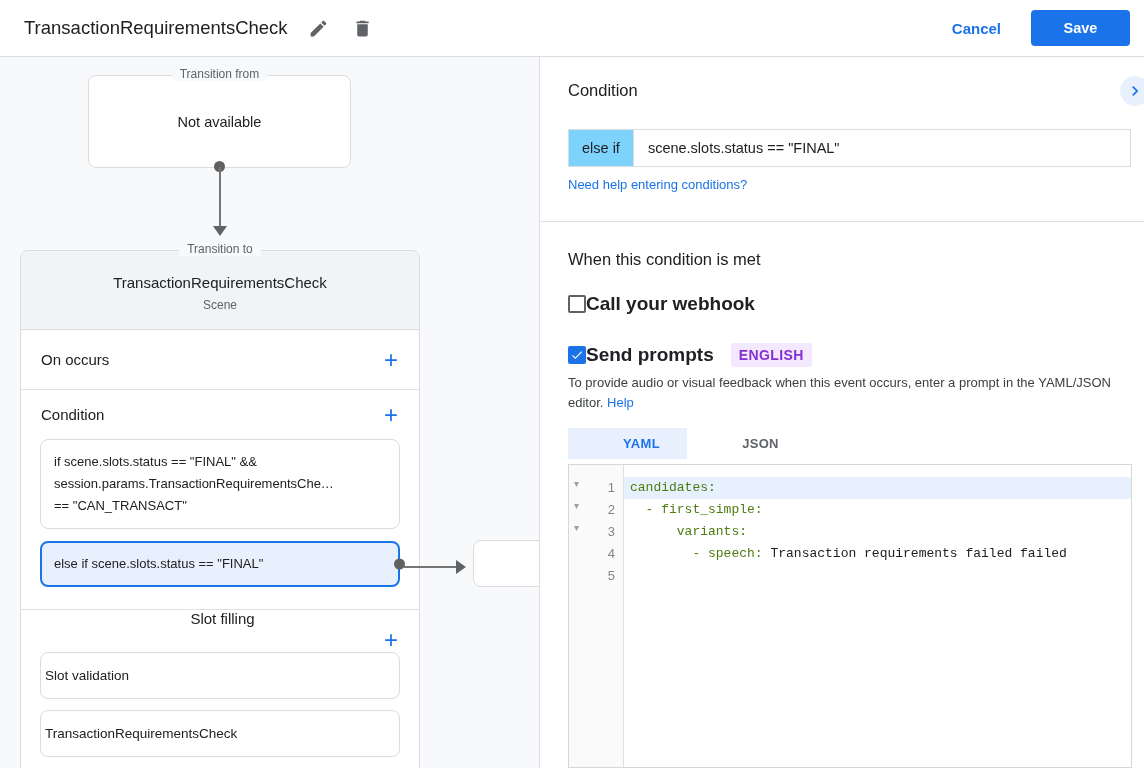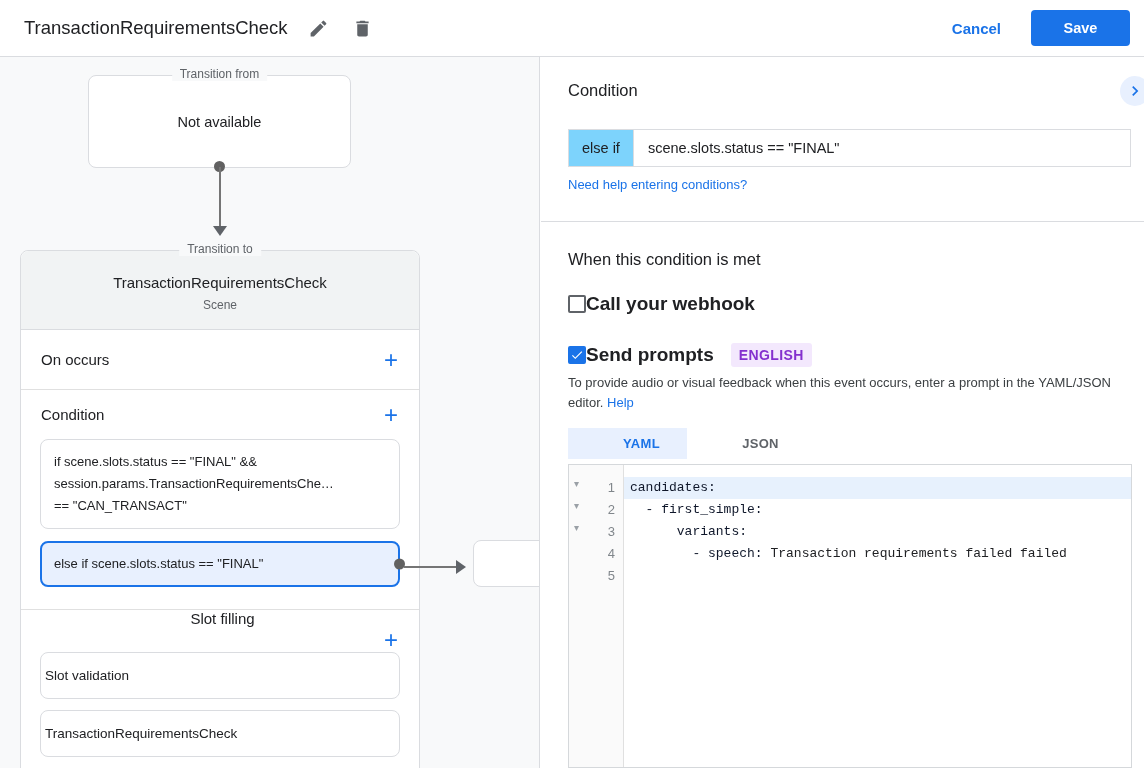--- a/index.html
+++ b/index.html
@@ -99,21 +99,21 @@
   .editor { position:absolute; left:27px; top:407px; width:564px; height:304px;
     border:1px solid #d5d8db; display:flex; background:#fff; }
   .gutter { width:55px; background:#fafafa; border-right:1px solid #e0e0e0; padding-top:12px; flex:none; }
   .gline { position:relative; height:22px; }
   .fold { position:absolute; left:5px; top:1px; font-size:10px; color:#9aa0a6; cursor:pointer; }
   .lnum { display:block; text-align:right; padding-right:8px; font-size:13px; color:#80868b; line-height:22px; }
   .codearea { flex:1; padding-top:12px; font-family:"Liberation Mono","DejaVu Sans Mono",monospace;
     font-size:13px; overflow:hidden; }
   .cline { height:22px; line-height:22px; white-space:pre; padding-left:6px; }
   .cline.hl { background:#e7f1fd; }
-  .ykey { color:#0f172a; }
+  .ykey { color:#4d7c0f; }
   .ytext { color:#202124; }
 </style>
 </head>
 <body>
 
 <div class="app">
 
   <div class="hdr">
     <span class="hdr-title">TransactionRequirementsCheck</span>
     <button class="icon-btn">

